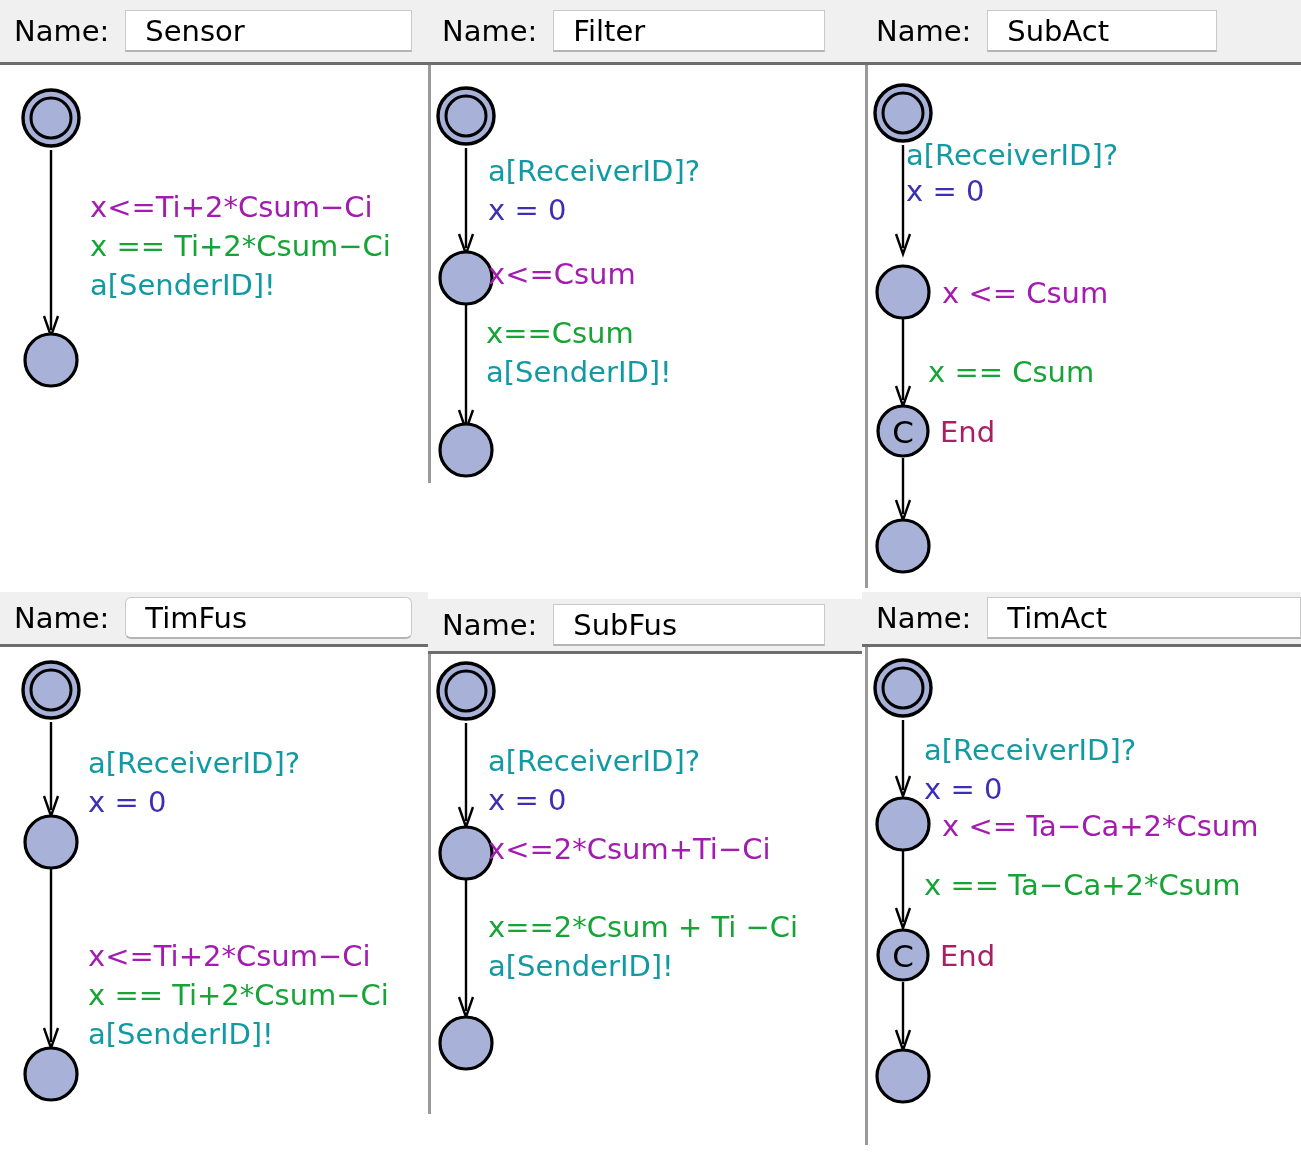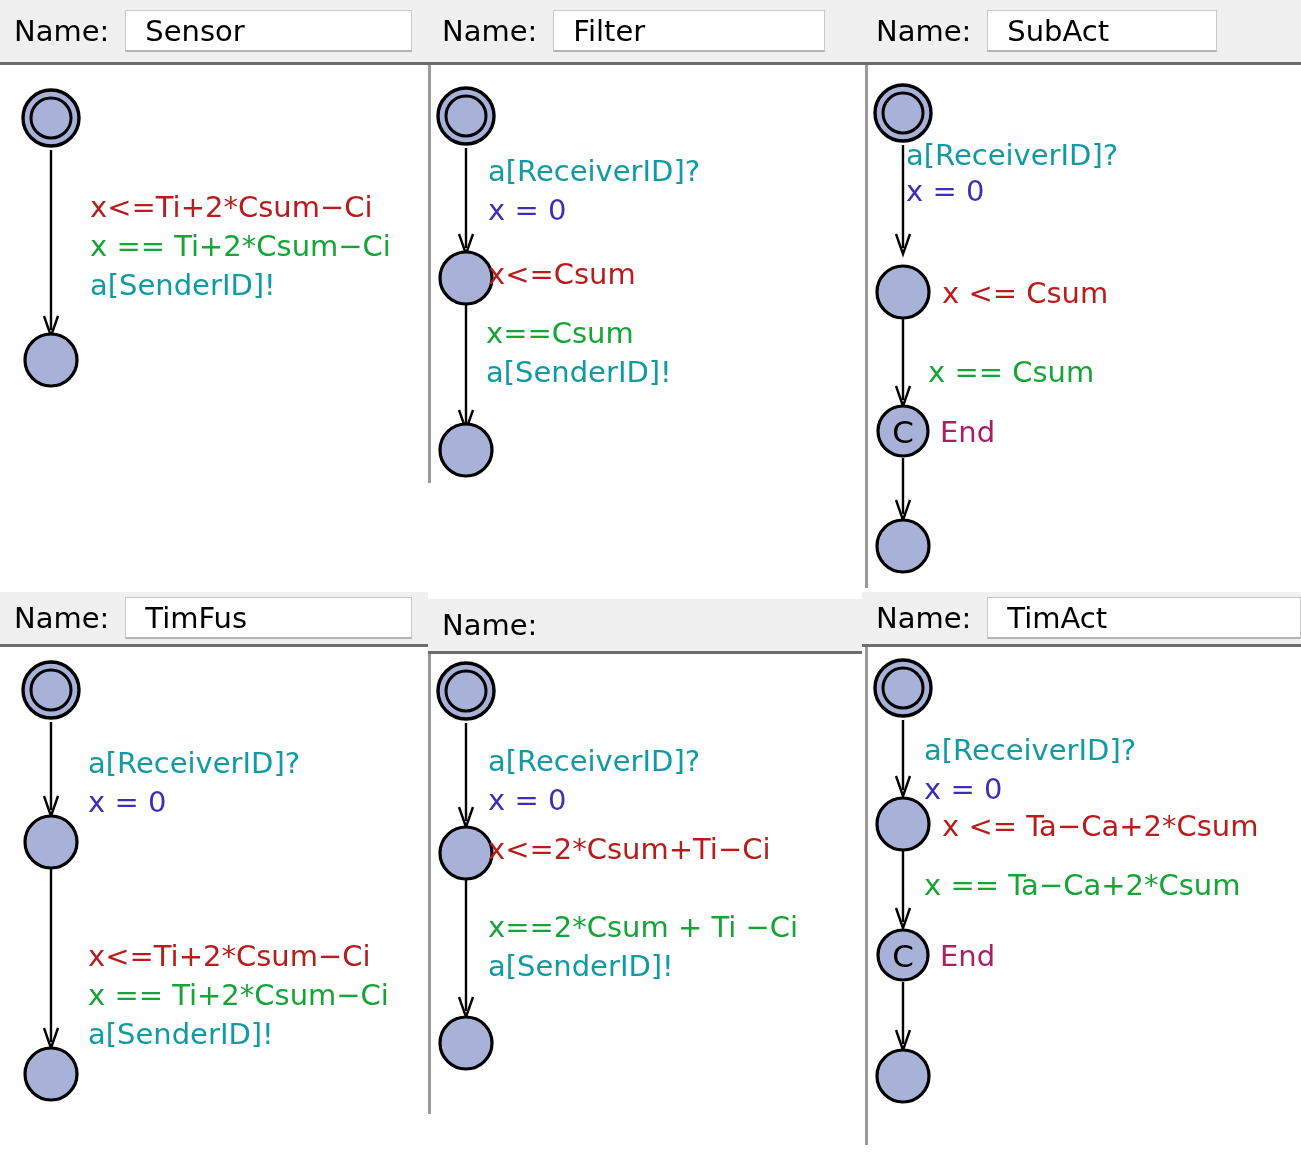--- a/index.html
+++ b/index.html
@@ -78,21 +78,21 @@
   .graph { position: absolute; left: 0; top: 0; }
 
   
   .expr {
     position: absolute;
     font-family: "DejaVu Sans", sans-serif;
     font-size: 29px;
     white-space: nowrap;
     line-height: 1.34;
   }
-  .expr.inv   { color: #b91c1c; }   
+  .expr.inv   { color: #a21caf; }   
   .expr.grd   { color: #17a437; }   
   .expr.sync  { color: #129aa3; }   
   .expr.asg   { color: #3b30b5; }   
   .expr.lbl   { color: #a81f63; }   
 </style>
 </head>
 <body>
 
 <div class="board">
 
@@ -179,21 +179,21 @@
 
     <div class="expr inv" style="left:80px; top:274px;">x &lt;= Csum</div>
     <div class="expr grd" style="left:66px; top:353px;">x == Csum</div>
     <div class="expr lbl" style="left:78px; top:413px;">End</div>
   </div>
 
   <div class="panel" style="left:0px; top:592px; width:428px; height:561px;">
 
     <div class="name-bar" style="width:428px; height:52px;">
       <span class="name-label">Name:</span>
-      <div class="name-field" style="width:287px;">TimFus</div>
+      <div class="name-field" style="width:287px;border-radius:6px;">TimFus</div>
     </div>
     <div class="bar-rule" style="left:0px; top:52px; width:428px;"></div>
 
     <svg class="graph" width="428" height="561">
       <line x1="51" y1="130" x2="51" y2="218" stroke="#000" stroke-width="2.4"></line>
       <path d="M44,204 L51,224 L58,204" fill="none" stroke="#000" stroke-width="2.4"></path>
       <line x1="51" y1="276" x2="51" y2="450" stroke="#000" stroke-width="2.4"></line>
       <path d="M44,436 L51,456 L58,436" fill="none" stroke="#000" stroke-width="2.4"></path>
 
       <circle cx="51" cy="98" r="28" fill="#a8b2d8" stroke="#000" stroke-width="3.4"></circle>
@@ -207,20 +207,21 @@
 
     <div class="expr inv" style="left:88px; top:345px;">x&lt;=Ti+2*Csum−Ci</div>
     <div class="expr grd" style="left:88px; top:384px;">x == Ti+2*Csum−Ci</div>
     <div class="expr sync" style="left:88px; top:423px;">a[SenderID]!</div>
   </div>
 
   <div class="panel" style="left:428px; top:599px; width:434px; height:554px;">
 
     <div class="name-bar" style="width:434px; height:52px;">
       <span class="name-label">Name:</span>
+      <div class="name-field" style="width:272px;">SubFus</div>
     </div>
     <div class="bar-rule" style="left:0px; top:52px; width:434px;"></div>
     <div class="vrule" style="left:0px; top:55px; height:460px;"></div>
 
     <svg class="graph" width="434" height="554">
       <line x1="38" y1="124" x2="38" y2="222" stroke="#000" stroke-width="2.4"></line>
       <path d="M31,208 L38,228 L45,208" fill="none" stroke="#000" stroke-width="2.4"></path>
       <line x1="38" y1="280" x2="38" y2="412" stroke="#000" stroke-width="2.4"></line>
       <path d="M31,398 L38,418 L45,398" fill="none" stroke="#000" stroke-width="2.4"></path>
 

